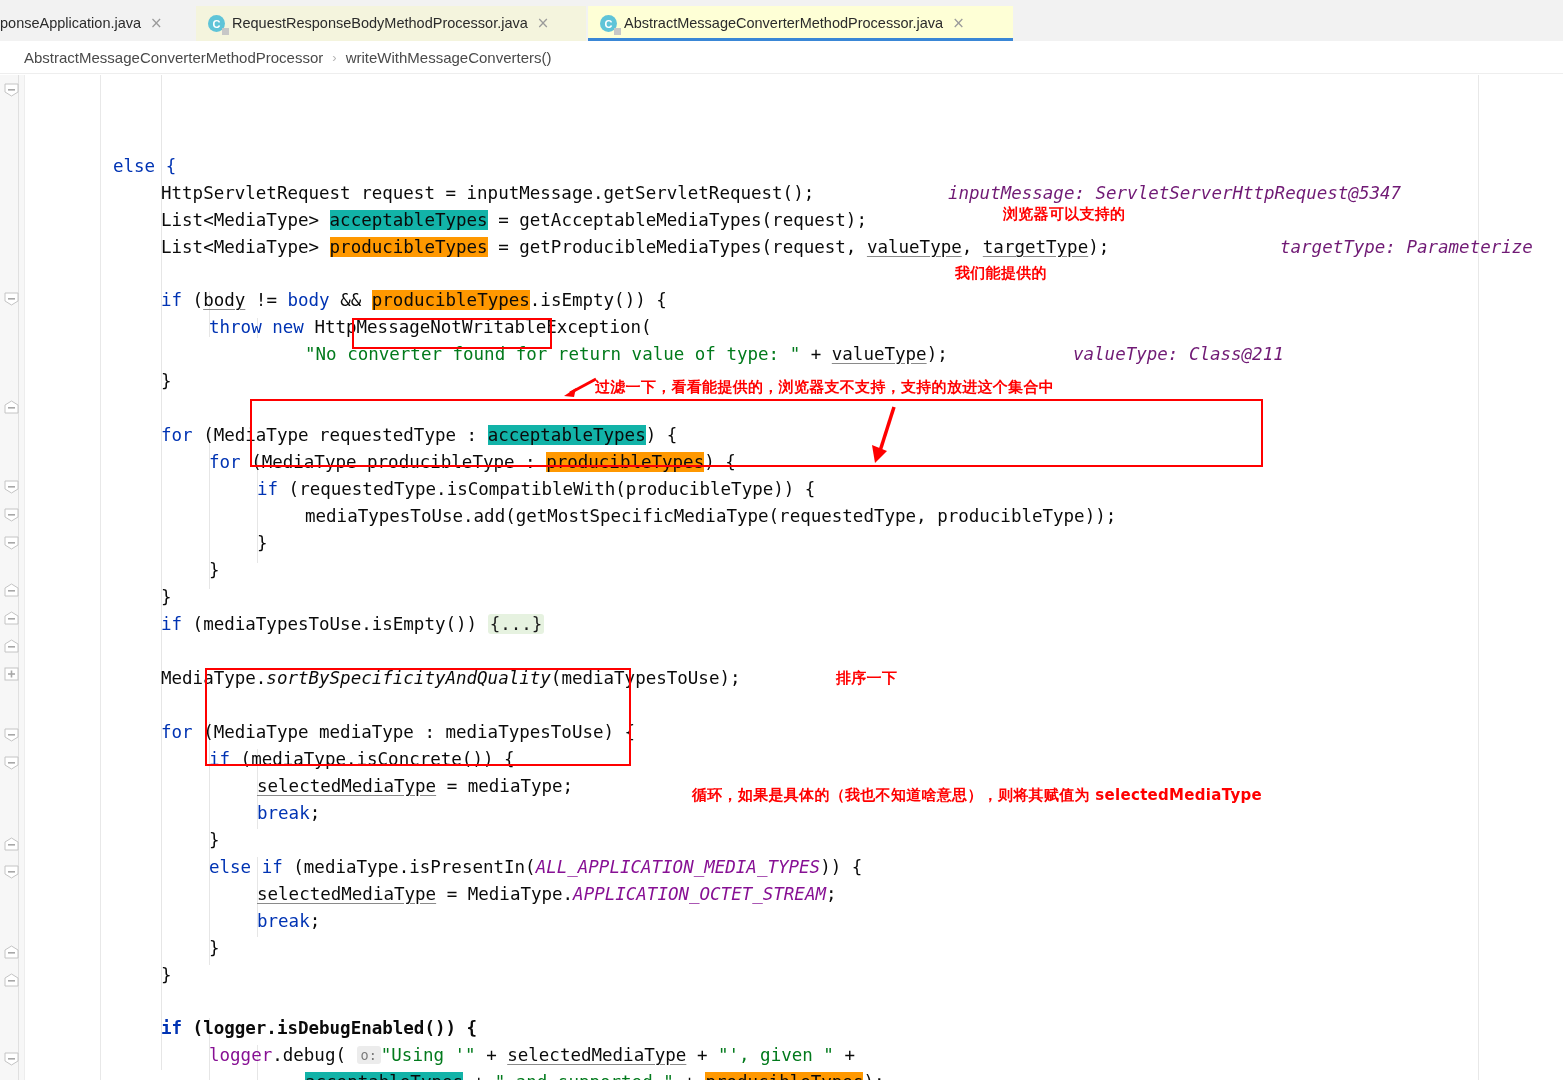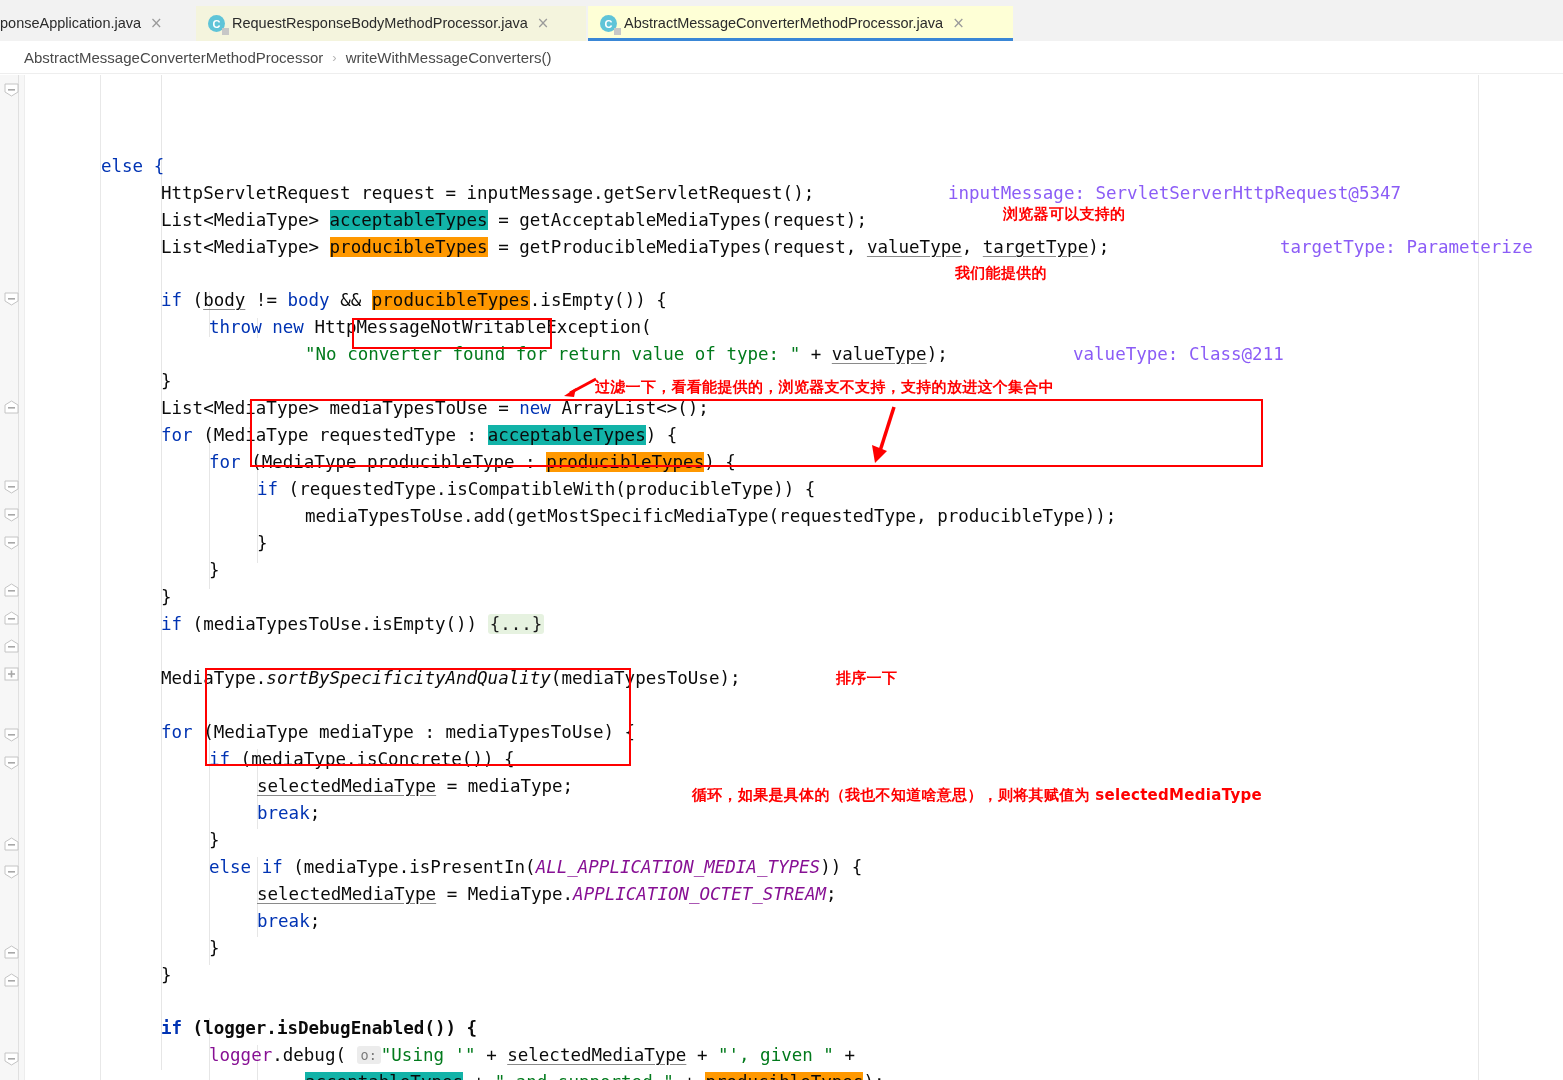--- a/index.html
+++ b/index.html
@@ -49,21 +49,21 @@
   .ln{position:absolute;left:0;white-space:pre;}
   .ind{position:absolute;top:0;width:1px;background:#e6e6e6;}
 
   
   .kw{color:#0033b3;}
   .str{color:#027a1c;}
   .field{color:#871094;}
   .stat{color:#871094;font-style:italic;}
   .mstat{font-style:italic;}
   .uline{text-decoration:underline;text-decoration-color:#8a8a8a;text-underline-offset:3px;}
-  .hint{color:#8b5cf6;}
+  .hint{color:#701a75;font-style:italic;}
   .paramhint{background:#ececec;color:#7a7a7a;font-size:13.5px;padding:1px 4px;border-radius:3px;
              font-style:normal;vertical-align:1px;}
   .fold-chip{background:#e6f2e0;color:#1a1a1a;border-radius:3px;padding:0 2px;}
 
   .hl-teal{background:#12b3a8;}
   .hl-orange{background:#ff9800;}
 
   
   .cn{position:absolute;color:#ff0000;font-family:"DejaVu Sans","Liberation Sans",sans-serif;
       font-size:15px;font-weight:bold;white-space:nowrap;letter-spacing:.3px;}
@@ -218,40 +218,39 @@
     <div class="ind" style="left:209px;top:351px;height:163px;"></div>
     <div class="ind" style="left:257px;top:378px;height:110px;"></div>
     <div class="ind" style="left:209px;top:647px;height:243px;"></div>
     <div class="ind" style="left:257px;top:674px;height:80px;"></div>
     <div class="ind" style="left:257px;top:782px;height:80px;"></div>
     <div class="ind" style="left:209px;top:943px;height:80px;"></div>
     <div class="ind" style="left:257px;top:970px;height:52px;"></div>
 
     <div class="code">
 
-      <div class="ln" style="left:101px;top:78px;"><span class="kw">else {</span></div>
+      <div class="ln" style="left:113px;top:78px;"><span class="kw">else {</span></div>
 
       <div class="ln" style="left:161px;top:105px;"><span>HttpServletRequest request = inputMessage.getServletRequest();</span></div>
       <div class="ln hint" style="left:948px;top:105px;">inputMessage: ServletServerHttpRequest@5347</div>
 
       <div class="ln" style="left:161px;top:132px;"><span>List&lt;MediaType&gt; </span><span class="hl-teal">acceptableTypes</span><span> = getAcceptableMediaTypes(request);</span></div>
 
       <div class="ln" style="left:161px;top:159px;"><span>List&lt;MediaType&gt; </span><span class="hl-orange">producibleTypes</span><span> = getProducibleMediaTypes(request, </span><span class="uline">valueType</span><span>, </span><span class="uline">targetType</span><span>);</span></div>
       <div class="ln hint" style="left:1280px;top:159px;">targetType: Parameterize</div>
 
       <div class="ln" style="left:161px;top:212px;"><span class="kw">if</span><span> (</span><span class="uline">body</span><span> != </span><span class="kw">body</span><span> &amp;&amp; </span><span class="hl-orange">producibleTypes</span><span>.isEmpty()) {</span></div>
 
       <div class="ln" style="left:209px;top:239px;"><span class="kw">throw</span> <span class="kw">new</span><span> HttpMessageNotWritableException(</span></div>
 
       <div class="ln" style="left:305px;top:266px;"><span class="str">"No converter found for return value of type: "</span><span> + </span><span class="uline">valueType</span><span>);</span></div>
       <div class="ln hint" style="left:1073px;top:266px;">valueType: Class@211</div>
 
       <div class="ln" style="left:161px;top:293px;">}</div>
 
-      <div class="ln" style="left:161px;top:320px;"><span>List&lt;MediaType&gt; </span><span>mediaTypesToUse</span><span> = </span><span class="kw">new</span><span> ArrayList&lt;&gt;();</span></div>
 
       <div class="ln" style="left:161px;top:347px;"><span class="kw">for</span><span> (MediaType requestedType : </span><span class="hl-teal">acceptableTypes</span><span>) {</span></div>
 
       <div class="ln" style="left:209px;top:374px;"><span class="kw">for</span><span> (MediaType producibleType : </span><span class="hl-orange">producibleTypes</span><span>) {</span></div>
 
       <div class="ln" style="left:257px;top:401px;text-align:right;"><span class="kw">if</span><span> (requestedType.isCompatibleWith(producibleType)) {</span></div>
 
       <div class="ln" style="left:305px;top:428px;">mediaTypesToUse.add(getMostSpecificMediaType(requestedType, producibleType));</div>
 
       <div class="ln" style="left:257px;top:455px;">}</div>

